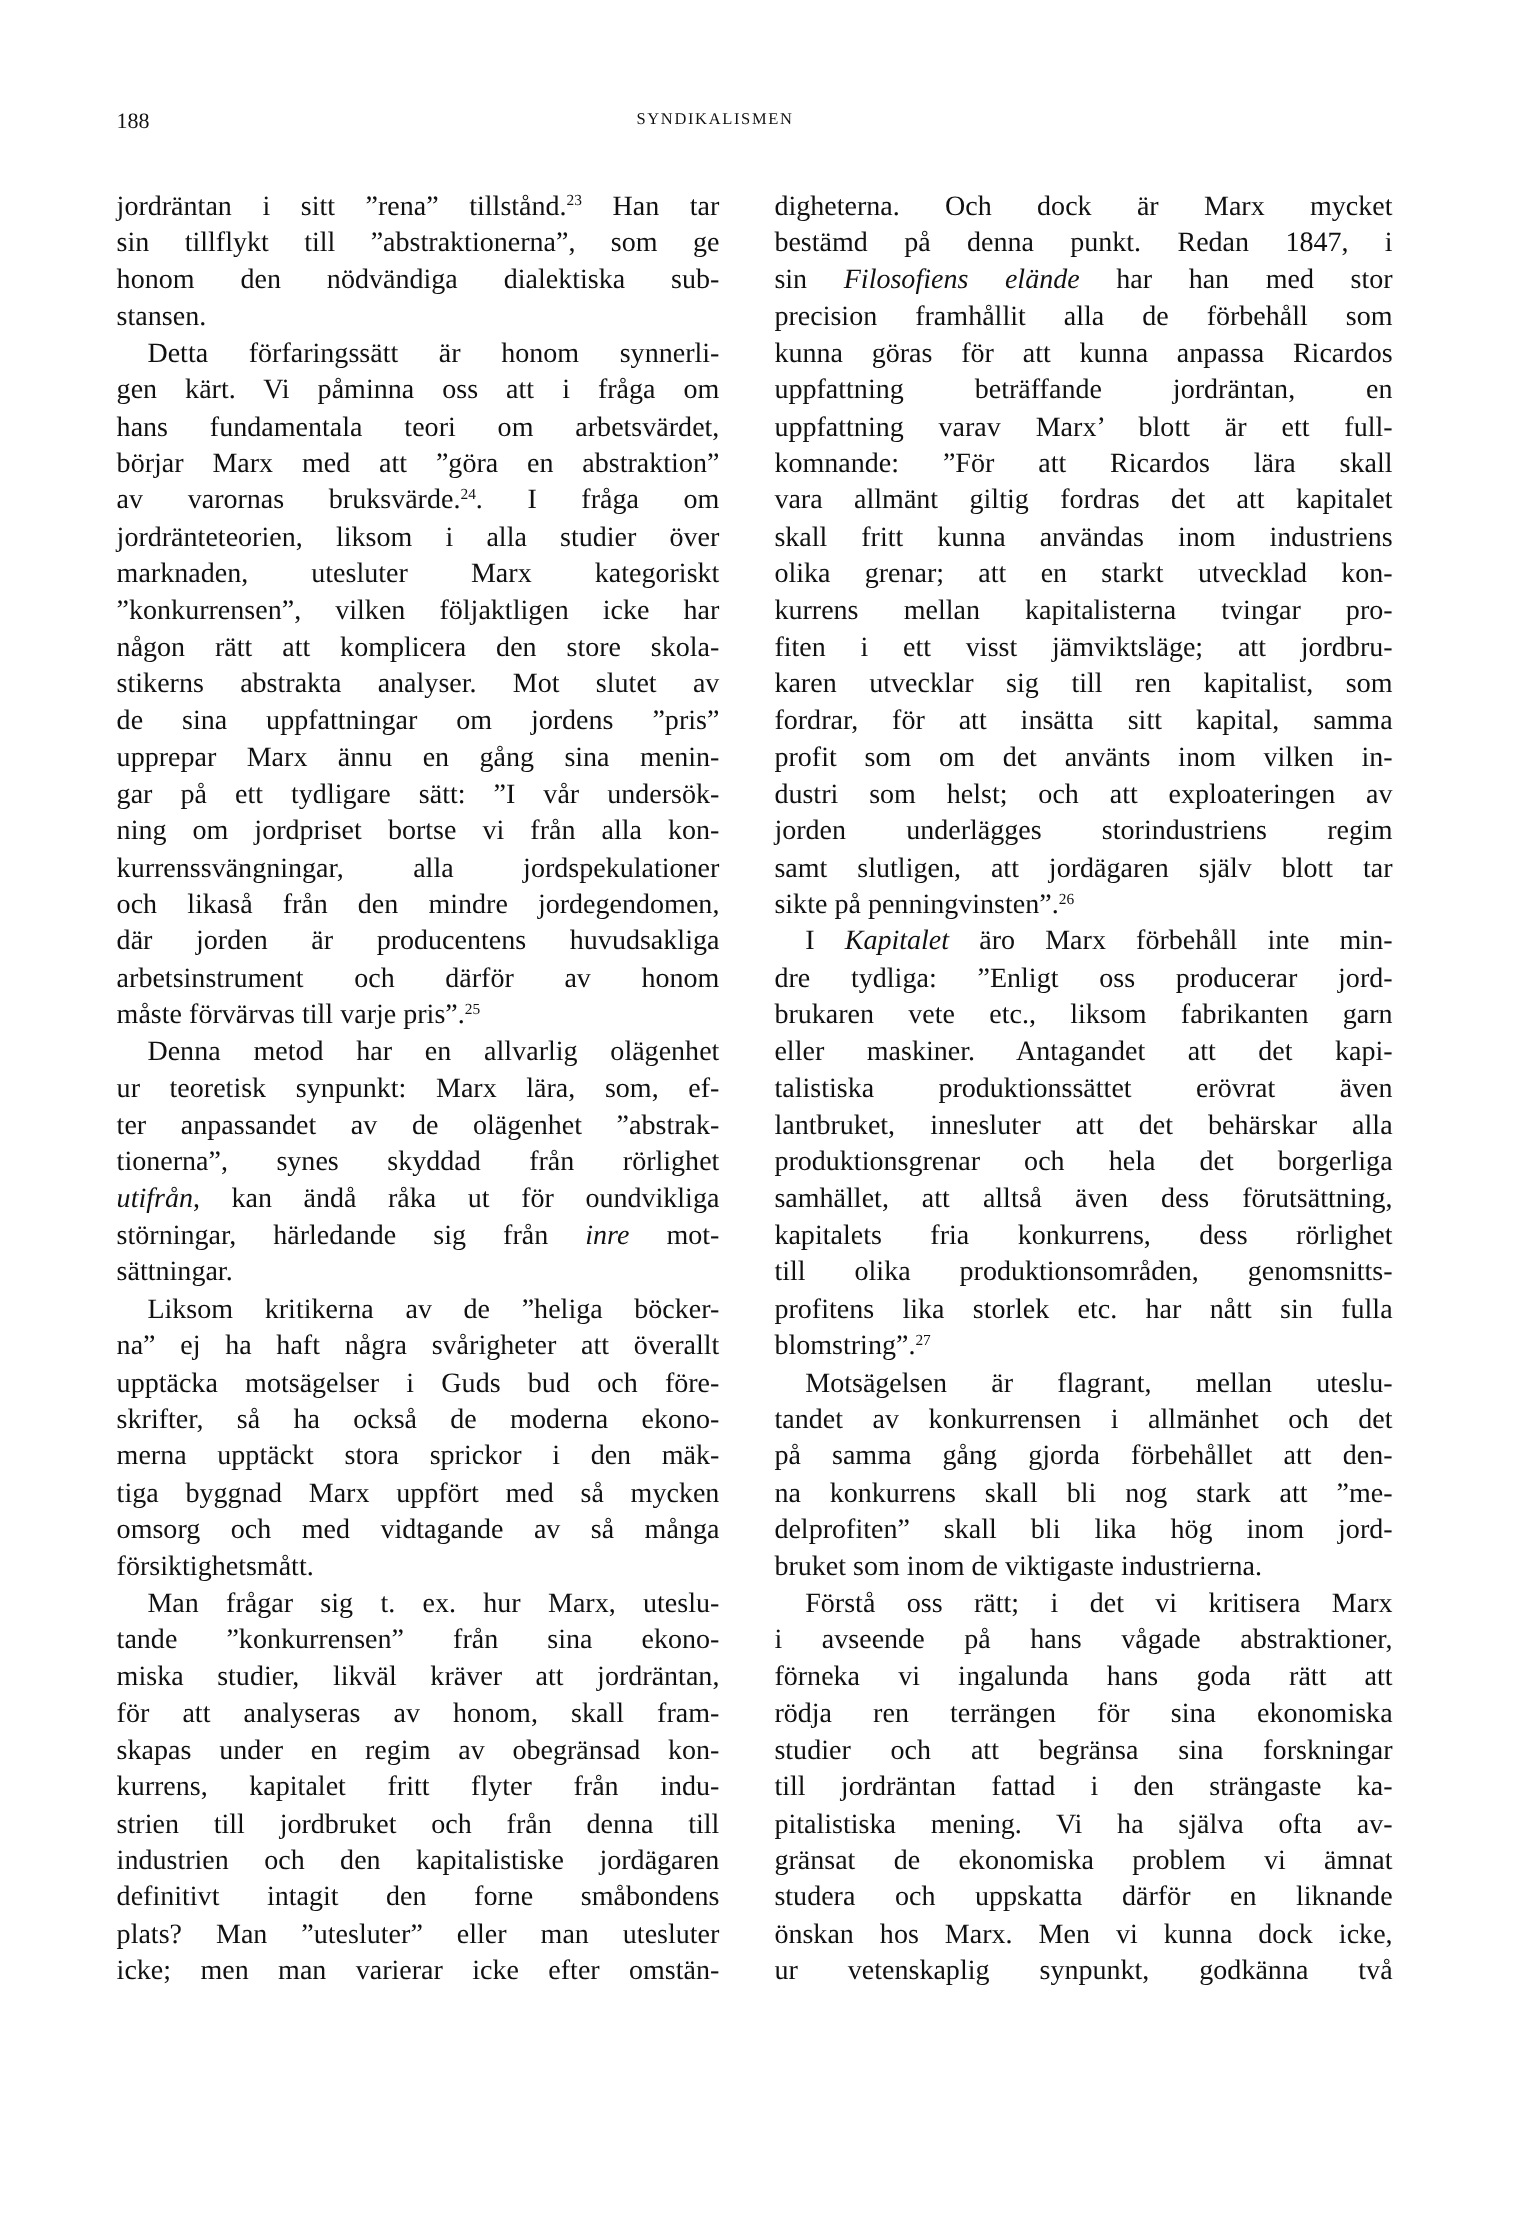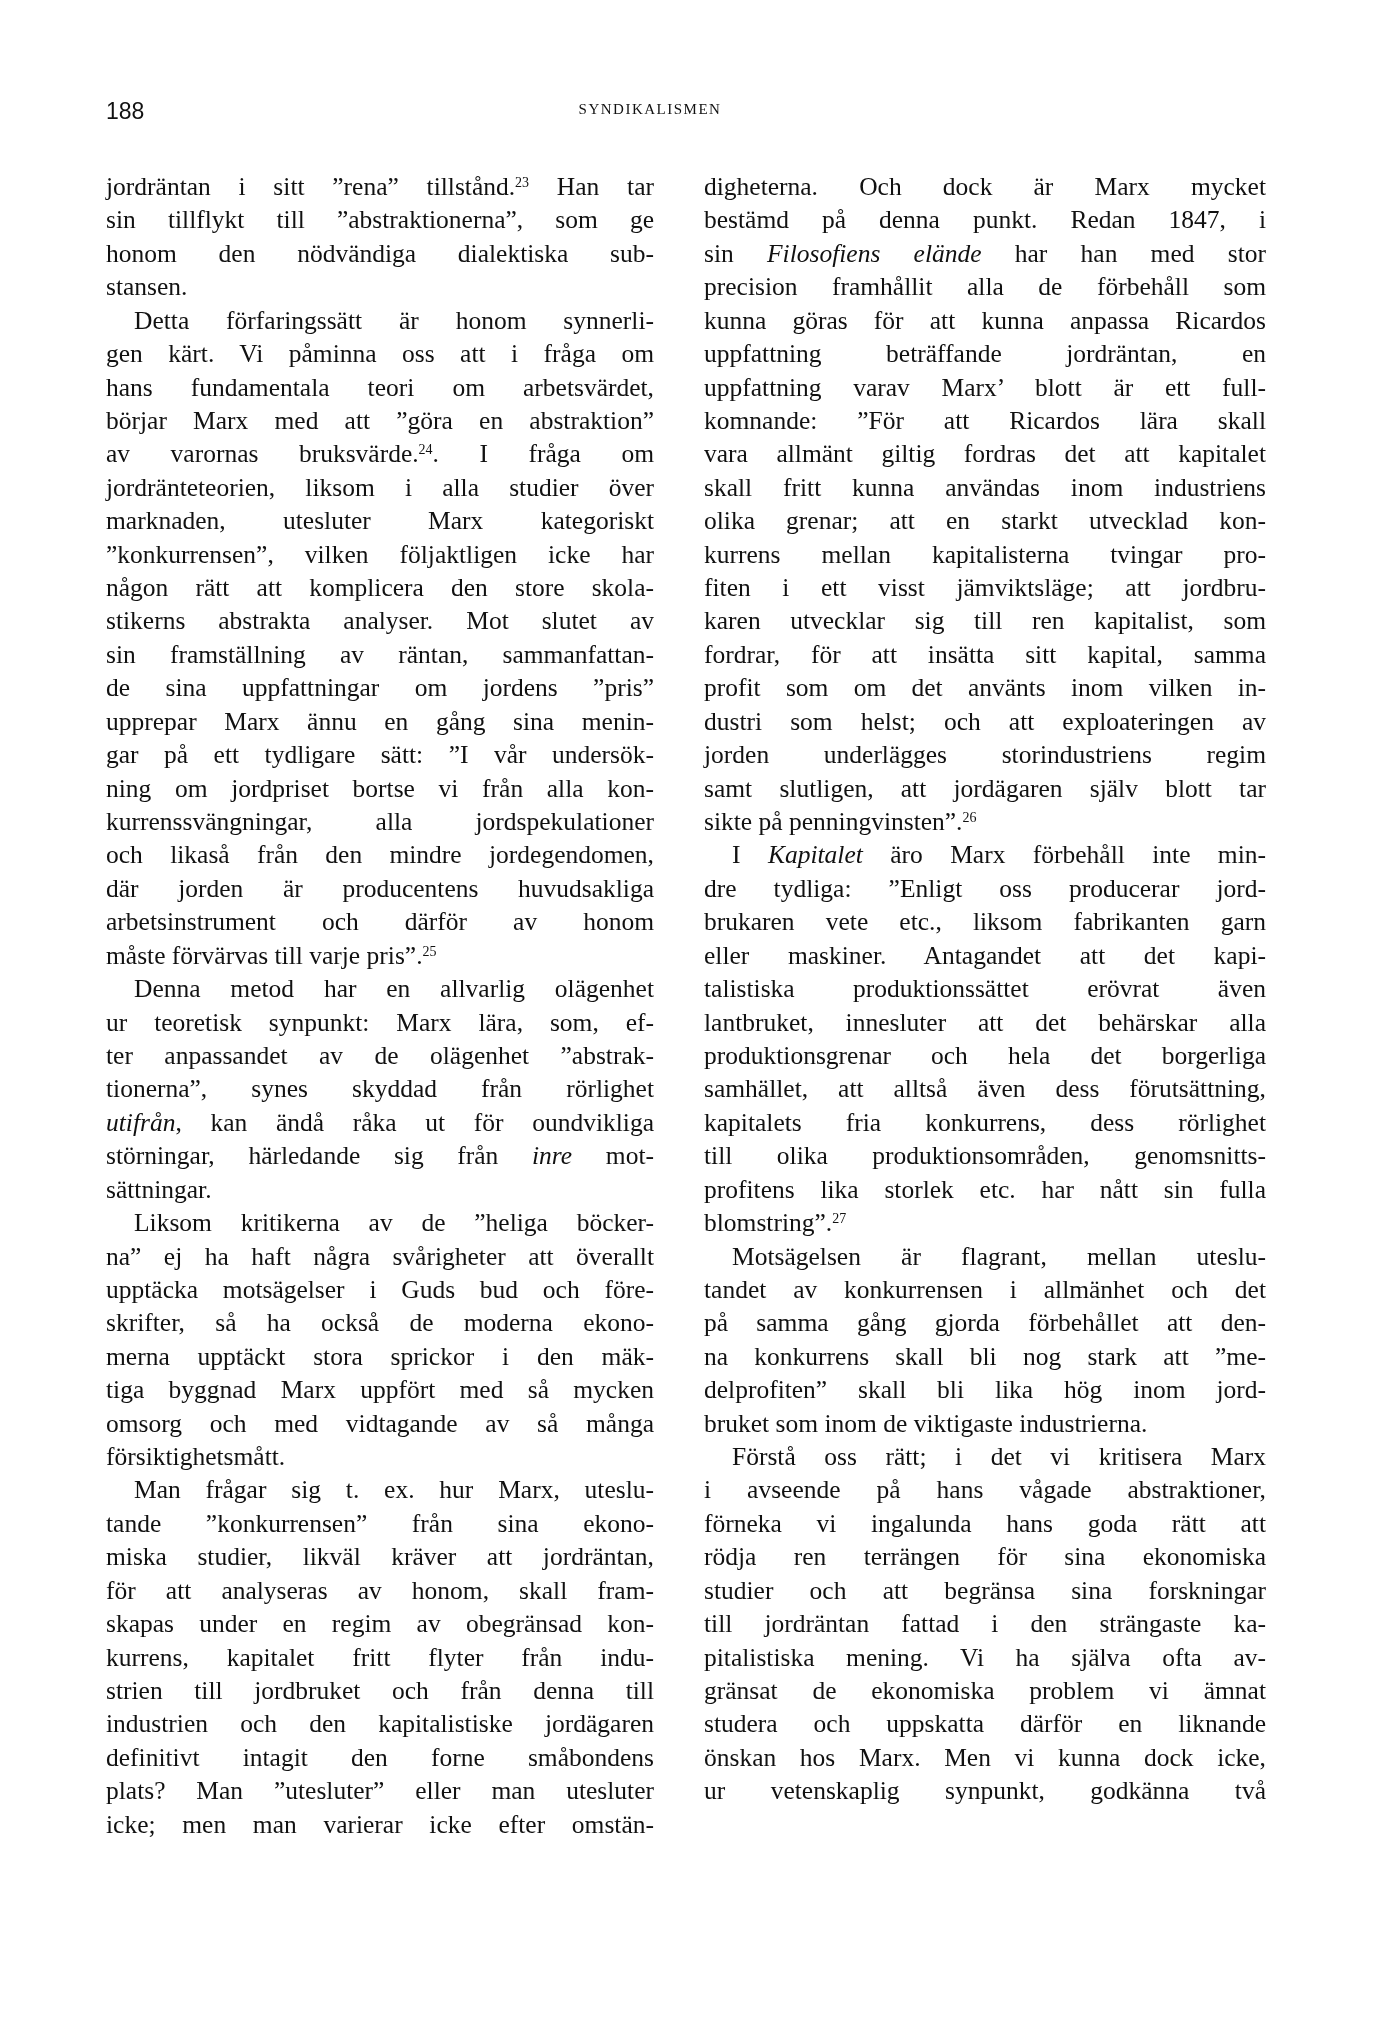--- a/index.html
+++ b/index.html
@@ -1,19 +1,19 @@
 <!DOCTYPE html>
 <html><head>
 <meta charset="utf-8">
 <style>
   html, body { margin: 0; padding: 0; background: #ffffff; }
   body { width: 1377px; height: 2020px; position: relative; overflow: hidden;
          font-family: "DejaVu Serif", "Liberation Serif", serif; color: #111; }
-  .page-number { position: absolute; left: 106px; top: 100px; font-size: 23px;
-                 font-family: Liberation Sans, sans-serif; line-height: 1; }
+  .page-number { position: absolute; left: 106px; top: 100px; font-size: 20px;
+                 font-family: Liberation Serif, serif; line-height: 1; }
   .running-head { position: absolute; left: 554px; top: 102px; width: 192px;
                   font-size: 15px; letter-spacing: 1.5px; text-align: center;
                   font-family: "Liberation Serif", serif; line-height: 1; white-space: nowrap; }
   .column { position: absolute; top: 170px; }
   .col-left { left: 106px; width: 548px; }
   .col-right { left: 704px; width: 562px; }
   .line { display: block; height: 33.43px; line-height: 33.43px; font-size: 25.5px;
           text-align: justify; text-align-last: justify; white-space: nowrap;
           font-family: "Liberation Serif", serif; overflow: visible; }
   .line.indent { padding-left: 28px; }
@@ -66,23 +66,20 @@
       <div class="line">
         <span class="line-inner"><span>”konkurrensen”, vilken följaktligen icke har</span></span>
       </div>
       <div class="line">
         <span class="line-inner"><span>någon rätt att komplicera den store skola-</span></span>
       </div>
       <div class="line">
         <span class="line-inner"><span>stikerns abstrakta analyser. Mot slutet av</span></span>
       </div>
       <div class="line">
-        <span class="line-inner"><span>sin framställning av räntan, sammanfattan-</span></span>
-      </div>
-      <div class="line">
         <span class="line-inner"><span>de sina uppfattningar om jordens ”pris”</span></span>
       </div>
       <div class="line">
         <span class="line-inner"><span>upprepar Marx ännu en gång sina menin-</span></span>
       </div>
       <div class="line">
         <span class="line-inner"><span>gar på ett tydligare sätt: ”I vår undersök-</span></span>
       </div>
       <div class="line">
         <span class="line-inner"><span>ning om jordpriset bortse vi från alla kon-</span></span>

